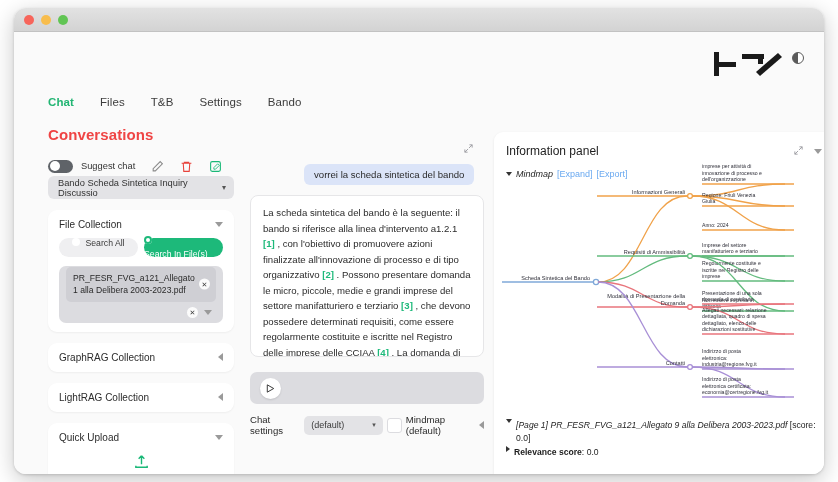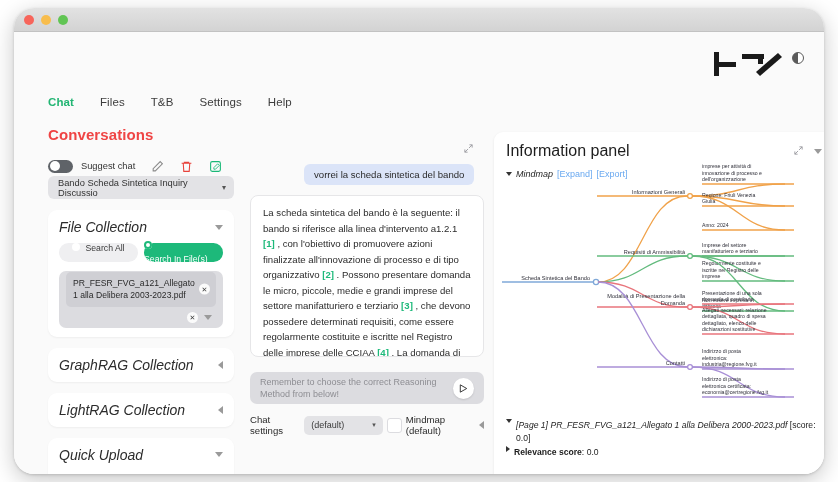--- a/index.html
+++ b/index.html
@@ -9,21 +9,21 @@
     font-family: "Liberation Sans", sans-serif;
     overflow: hidden;
   }
 
   
   #window {
     position: absolute;
     left: 14px; top: 8px;
     width: 810px; height: 466px;
     background: #ffffff;
-    border-radius: 20px;
+    border-radius: 12px;
     box-shadow: 0 6px 22px rgba(0,0,0,.22), 0 1px 3px rgba(0,0,0,.16);
     overflow: hidden;
   }
   #titlebar {
     height: 24px;
     background: linear-gradient(#e2e2e2, #d3d3d3);
     border-bottom: 1px solid #c2c2c2;
     display: flex; align-items: center;
     padding-left: 10px; gap: 7px;
   }
@@ -112,21 +112,21 @@
 
   .panel {
     background: #ffffff;
     border-radius: 9px;
     margin-top: 11px;
     padding: 9px 11px;
     box-shadow: 0 1px 2px rgba(0,0,0,.05);
   }
   .panel-head {
     display: flex; align-items: center; justify-content: space-between;
-    font-size: 14px; color: #2c2c2c; font-style: italic;
+    font-size: 10px; color: #2c2c2c;
   }
   .tri-down { width:0;height:0;border-left:4px solid transparent;border-right:4px solid transparent;border-top:5px solid #9a9a9a; cursor:pointer;}
   .tri-left { width:0;height:0;border-top:4px solid transparent;border-bottom:4px solid transparent;border-right:5px solid #9a9a9a; cursor:pointer;}
 
   #search-mode {
     display: flex; gap: 6px; margin-top: 8px;
   }
   .radio-btn {
     flex: 1;
     height: 19px; border-radius: 10px;
@@ -247,21 +247,21 @@
     width: 340px; height: 356px;
     background: #ffffff;
     border-radius: 9px;
     box-shadow: 0 1px 3px rgba(0,0,0,.08);
     overflow: hidden;
   }
   #info-head {
     display: flex; align-items: center; justify-content: space-between;
     padding: 10px 12px 0 12px;
   }
-  #info-title { font-size: 16px; color: #1d1d1d; }
+  #info-title { font-size: 12px; color: #1d1d1d; }
   #info-head-icons { display: flex; align-items: center; gap: 10px; }
 
   #mindmap-header {
     display: flex; align-items: center; gap: 4px;
     padding: 9px 12px 0 12px;
     font-size: 9px;
   }
   .tri-sm-down { width:0;height:0;border-left:3.2px solid transparent;border-right:3.2px solid transparent;border-top:4.6px solid #333; cursor:pointer;}
   .tri-sm-right { width:0;height:0;border-top:3.2px solid transparent;border-bottom:3.2px solid transparent;border-left:4.6px solid #333; cursor:pointer;}
   #mindmap-label { font-style: italic; color: #1d1d1d; }
@@ -309,21 +309,21 @@
         </svg>
         <div id="theme-toggle"></div>
       </div>
     </div>
 
     <div id="nav">
       <div class="nav-item active">Chat</div>
       <div class="nav-item">Files</div>
       <div class="nav-item">T&amp;B</div>
       <div class="nav-item">Settings</div>
-      <div class="nav-item">Help</div>
+      <div class="nav-item">Bando</div>
     </div>
 
     <div id="sidebar">
       <div id="conversations-title">Conversations</div>
 
       <div id="conv-actions">
         <div class="toggle-pill"></div>
         <div id="suggest-label">Suggest chat</div>
         <div class="act-icon">
           <svg width="13" height="13" viewBox="0 0 24 24" fill="none" stroke="#8a8a8a" stroke-width="2">
@@ -409,21 +409,20 @@
         <svg width="11" height="11" viewBox="0 0 24 24" fill="none" stroke="#9a9aa0" stroke-width="2">
           <path d="M14 4h6v6M20 4l-7 7M10 20H4v-6M4 20l7-7"></path>
         </svg>
       </div>
 
       <div id="user-msg">vorrei la scheda sintetica del bando</div>
 
       <div id="bot-msg">La scheda sintetica del bando è la seguente: il bando si riferisce alla linea d'intervento a1.2.1 <span class="cite">[1]</span> , con l'obiettivo di promuovere azioni finalizzate all'innovazione di processo e di tipo organizzativo <span class="cite">[2]</span> . Possono presentare domanda le micro, piccole, medie e grandi imprese del settore manifatturiero e terziario <span class="cite">[3]</span> , che devono possedere determinati requisiti, come essere regolarmente costituite e iscritte nel Registro delle imprese delle CCIAA <span class="cite">[4]</span> . La domanda di contributo deve essere</div>
 
       <div id="composer">
-        <div id="composer-placeholder">Remember to choose the correct Reasoning Method from below!</div>
         <div id="send-btn">
           <svg width="11" height="11" viewBox="0 0 24 24" fill="none" stroke="#2b2b2b" stroke-width="2" stroke-linejoin="round">
             <path d="M5 4l14 8-14 8V4z"></path>
           </svg>
         </div>
       </div>
 
       <div id="chat-settings-row">
         <span>Chat settings</span>
         <div id="settings-select">
@@ -507,21 +506,21 @@
             <path d="M198,203 C244.5,203 244.5,233 291,233" fill="none" stroke="#a88fd6" stroke-width="1.3"></path>
             <text x="208" y="217.39999999999998" font-size="5.2" fill="#30303a" font-family="&quot;Liberation Sans&quot;, sans-serif" text-anchor="start"><tspan x="208">Indirizzo di posta</tspan><tspan x="208" dy="6.4">elettronica certificata:</tspan><tspan x="208" dy="6.4">economia@certregione.fvg.it</tspan></text>
             <line x1="208" y1="233" x2="300" y2="233" stroke="#a88fd6" stroke-width="1.3"></line>
           </svg>
       </div>
 
       <div id="refs">
         <div class="ref-line">
           <span class="tri-sm-down"></span>
           <span>
-            <span class="ref-doc">[Page 1] PR_FESR_FVG_a121_Allegato 1 alla Delibera 2000-2023.pdf</span>
+            <span class="ref-doc">[Page 1] PR_FESR_FVG_a121_Allegato 9 alla Delibera 2003-2023.pdf</span>
             <span>[score: 0.0]</span>
           </span>
         </div>
         <div class="ref-line" id="relevance">
           <span class="tri-sm-right"></span>
           <span>
             <b>Relevance score</b><span>: </span><span>0.0</span>
           </span>
         </div>
 

